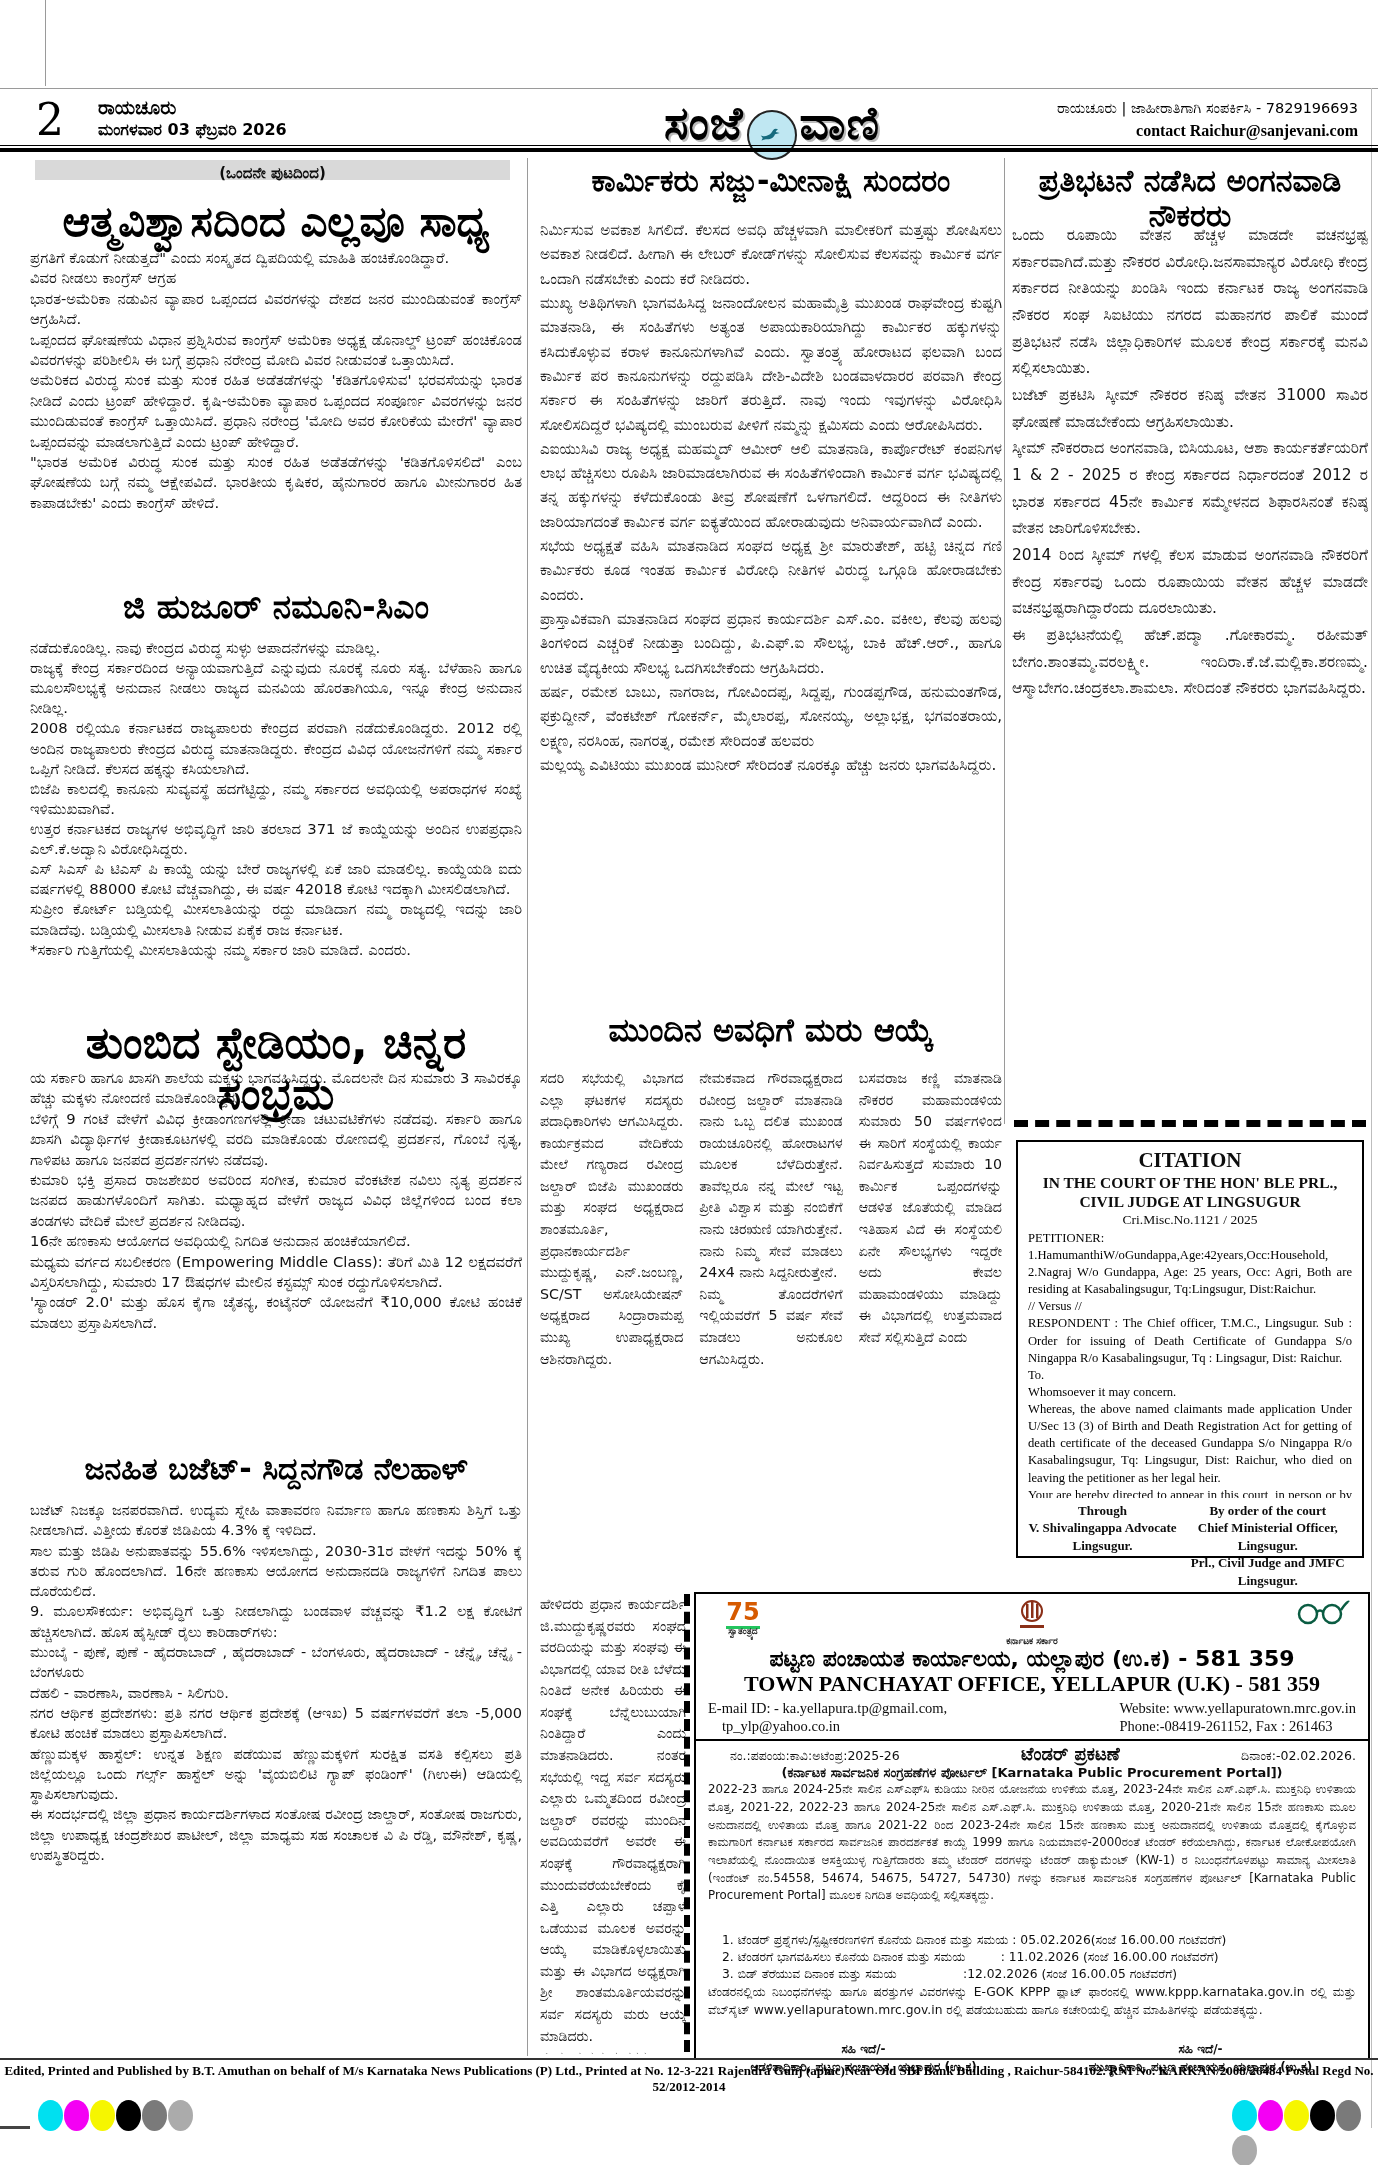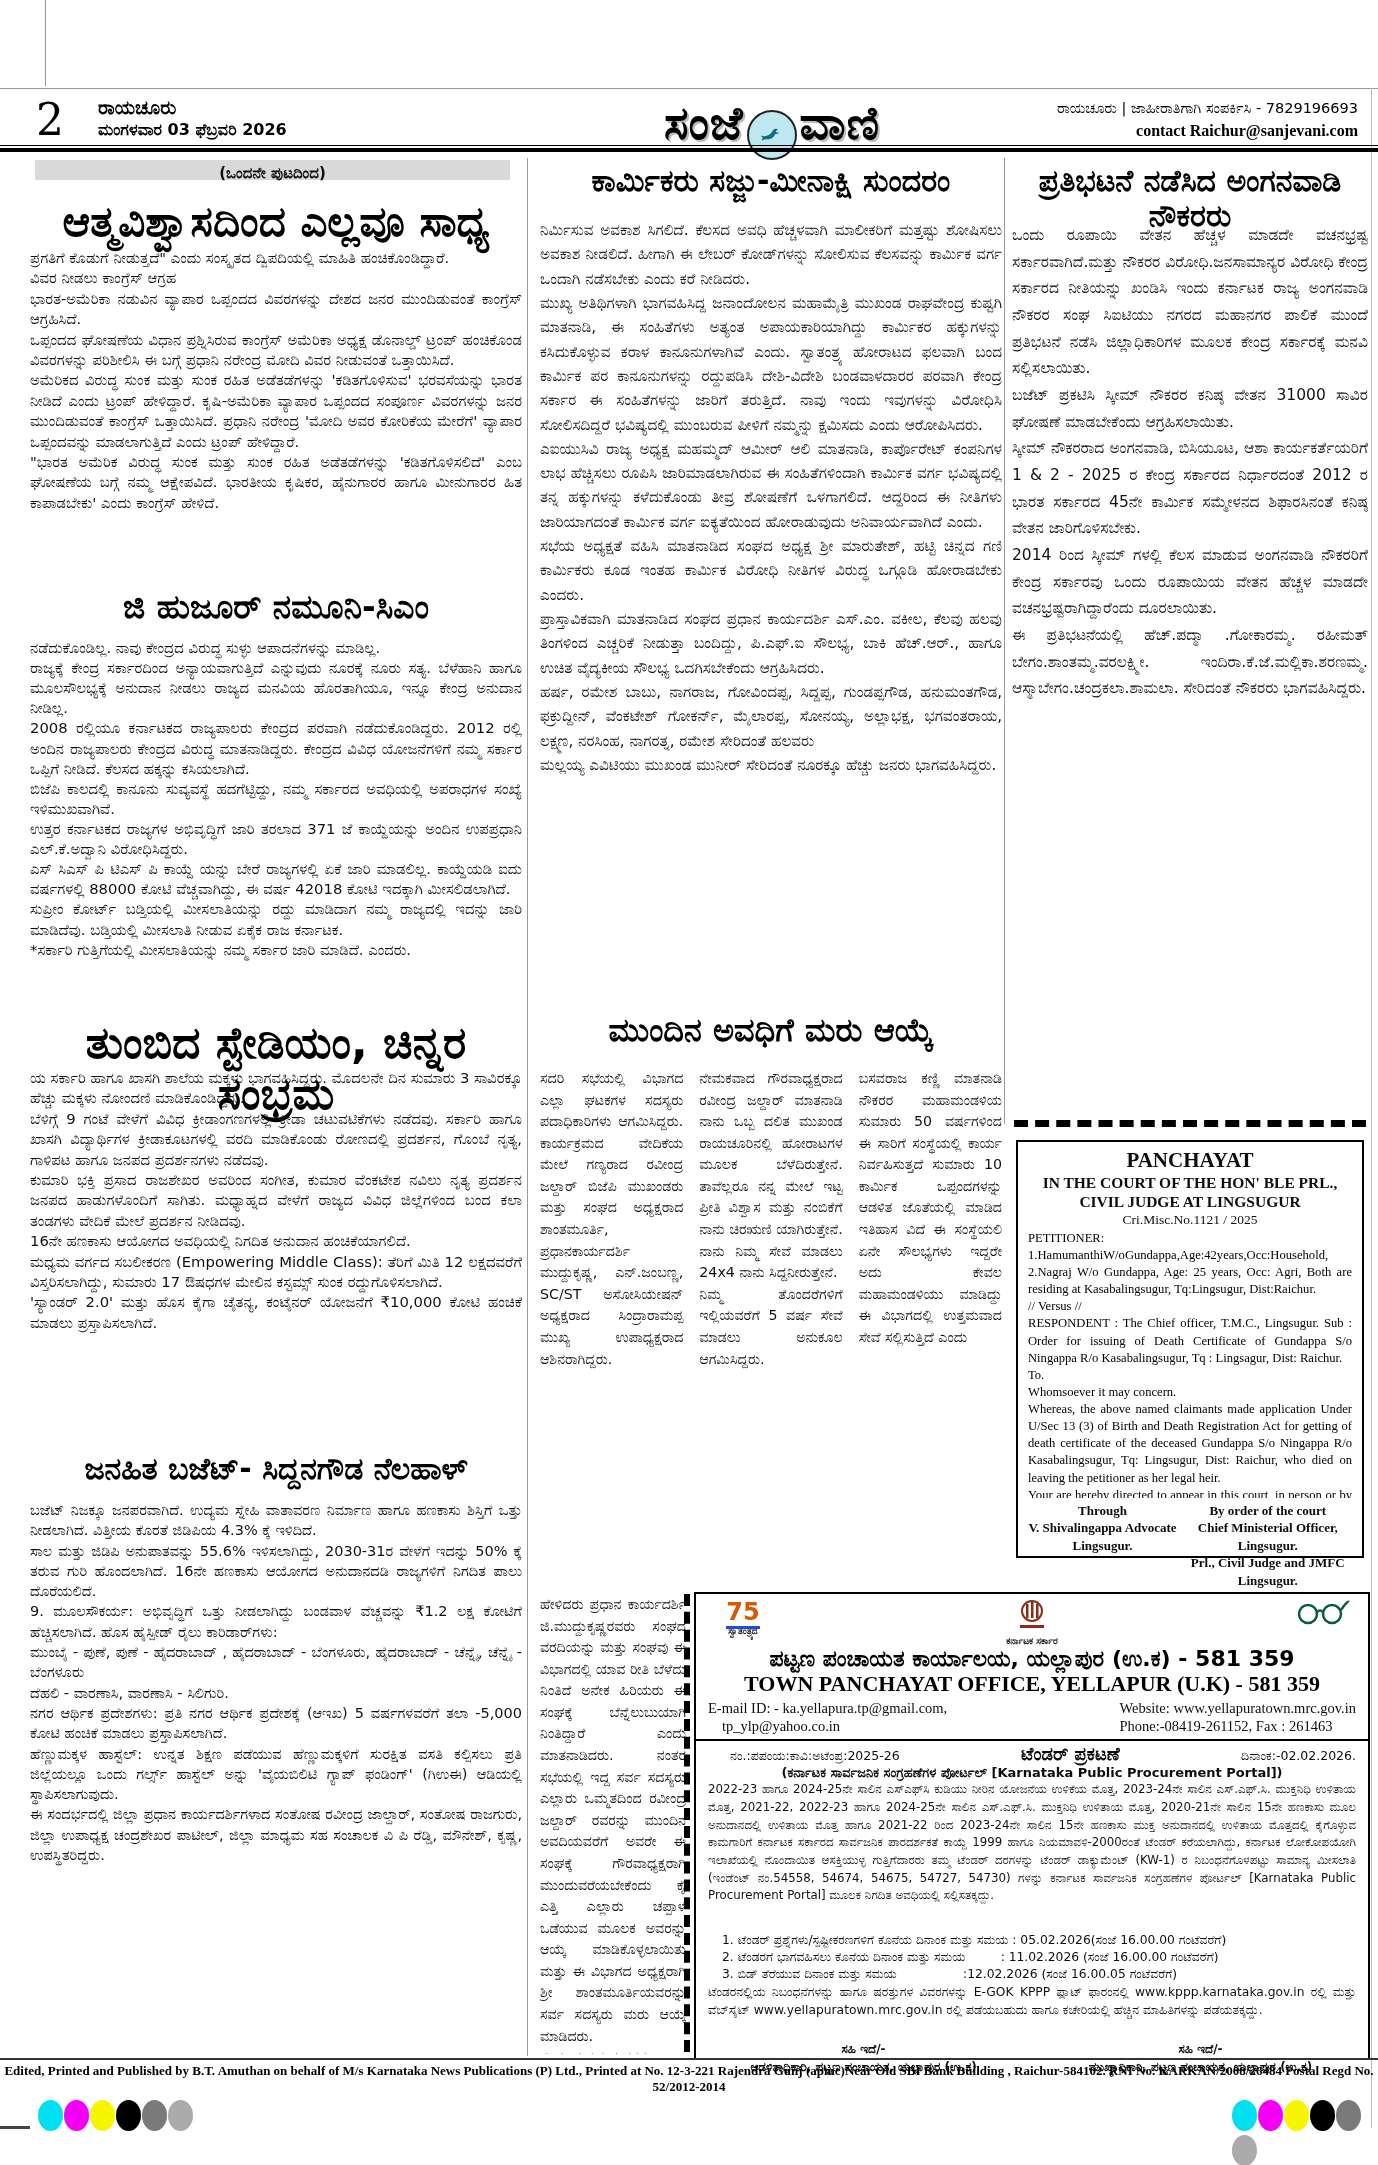--- a/index.html
+++ b/index.html
@@ -105,21 +105,21 @@
 
   <div class="abs hl kn" style="left:1012px;top:164px;width:356px;font-size:30px;">ಪ್ರತಿಭಟನೆ ನಡೆಸಿದ ಅಂಗನವಾಡಿ ನೌಕರರು</div>
   <div class="abs body-txt kn" style="left:1012px;top:222px;width:356px;height:894px;font-size:15.5px;line-height:1.72;">ಒಂದು ರೂಪಾಯಿ ವೇತನ ಹೆಚ್ಚಳ ಮಾಡದೇ ವಚನಭ್ರಷ್ಟ ಸರ್ಕಾರವಾಗಿದೆ.ಮತ್ತು ನೌಕರರ ವಿರೋಧಿ.ಜನಸಾಮಾನ್ಯರ ವಿರೋಧಿ ಕೇಂದ್ರ ಸರ್ಕಾರದ ನೀತಿಯನ್ನು ಖಂಡಿಸಿ ಇಂದು ಕರ್ನಾಟಕ ರಾಜ್ಯ ಅಂಗನವಾಡಿ ನೌಕರರ ಸಂಘ ಸಿಐಟಿಯು ನಗರದ ಮಹಾನಗರ ಪಾಲಿಕೆ ಮುಂದೆ ಪ್ರತಿಭಟನೆ ನಡೆಸಿ ಜಿಲ್ಲಾಧಿಕಾರಿಗಳ ಮೂಲಕ ಕೇಂದ್ರ ಸರ್ಕಾರಕ್ಕೆ ಮನವಿ ಸಲ್ಲಿಸಲಾಯಿತು.
 ಬಜೆಟ್ ಪ್ರಕಟಿಸಿ ಸ್ಕೀಮ್ ನೌಕರರ ಕನಿಷ್ಠ ವೇತನ 31000 ಸಾವಿರ ಘೋಷಣೆ ಮಾಡಬೇಕೆಂದು ಆಗ್ರಹಿಸಲಾಯಿತು.
 ಸ್ಕೀಮ್ ನೌಕರರಾದ ಅಂಗನವಾಡಿ, ಬಿಸಿಯೂಟ, ಆಶಾ ಕಾರ್ಯಕರ್ತೆಯರಿಗೆ 1 &amp; 2 - 2025 ರ ಕೇಂದ್ರ ಸರ್ಕಾರದ ನಿರ್ಧಾರದಂತೆ 2012 ರ ಭಾರತ ಸರ್ಕಾರದ 45ನೇ ಕಾರ್ಮಿಕ ಸಮ್ಮೇಳನದ ಶಿಫಾರಸಿನಂತೆ ಕನಿಷ್ಠ ವೇತನ ಜಾರಿಗೊಳಿಸಬೇಕು.
 2014 ರಿಂದ ಸ್ಕೀಮ್ ಗಳಲ್ಲಿ ಕೆಲಸ ಮಾಡುವ ಅಂಗನವಾಡಿ ನೌಕರರಿಗೆ ಕೇಂದ್ರ ಸರ್ಕಾರವು ಒಂದು ರೂಪಾಯಿಯ ವೇತನ ಹೆಚ್ಚಳ ಮಾಡದೇ ವಚನಭ್ರಷ್ಟರಾಗಿದ್ದಾರೆಂದು ದೂರಲಾಯಿತು.
 ಈ ಪ್ರತಿಭಟನೆಯಲ್ಲಿ ಹೆಚ್.ಪದ್ಮಾ .ಗೋಕಾರಮ್ಮ. ರಹೀಮತ್ ಬೇಗಂ.ಶಾಂತಮ್ಮ.ವರಲಕ್ಷ್ಮೀ. ಇಂದಿರಾ.ಕೆ.ಜೆ.ಮಲ್ಲಿಕಾ.ಶರಣಮ್ಮ. ಆಸ್ಮಾಬೇಗಂ.ಚಂದ್ರಕಲಾ.ಶಾಮಲಾ. ಸೇರಿದಂತೆ ನೌಕರರು ಭಾಗವಹಿಸಿದ್ದರು.</div>
 
   <div class="abs" style="left:1014px;top:1120px;width:352px;border-top:7px dashed #000;"></div>
   <div class="abs box-border" style="left:1016px;top:1140px;width:348px;height:418px;padding:6px 10px;box-sizing:border-box;font-family:'Liberation Sans',sans-serif;">
-    <div class="en" style="text-align:center;font-weight:800;font-size:21px;">PANCHAYAT</div>
+    <div class="en" style="text-align:center;font-weight:800;font-size:21px;">CITATION</div>
     <div class="en" style="text-align:center;font-weight:800;font-size:15.5px;line-height:1.25;">IN THE COURT OF THE HON' BLE PRL., CIVIL JUDGE AT LINGSUGUR</div>
     <div class="en" style="text-align:center;font-size:13.5px;margin-bottom:2px;">Cri.Misc.No.1121 / 2025</div>
     <div class="cit-body en" style="height:268px;overflow:hidden;font-size:12.6px;line-height:1.36;">PETITIONER: 1.HamumanthiW/oGundappa,Age:42years,Occ:Household, 2.Nagraj W/o Gundappa, Age: 25 years, Occ: Agri, Both are residing at Kasabalingsugur, Tq:Lingsugur, Dist:Raichur.
 // Versus //
 RESPONDENT : The Chief officer, T.M.C., Lingsugur.  Sub : Order for issuing of Death Certificate of Gundappa S/o Ningappa R/o Kasabalingsugur, Tq : Lingsagur, Dist: Raichur.
 To.
 Whomsoever it may concern.
 Whereas, the above named claimants made application Under U/Sec 13 (3) of Birth and Death Registration Act for getting of death certificate of the deceased Gundappa S/o Ningappa R/o Kasabalingsugur, Tq: Lingsugur, Dist: Raichur, who died on leaving the petitioner as her legal heir.
 Your are hereby directed to appear in this court, in person or by a pleader duly Instructed on the 07-02-2026 at 11.00 AM. in the for-noon to show cause against the application, failing wherein the said application will be heard and determined as Ex-parte.
 Given under my hand and the seal of the court is the 23 rd January day of 2026.</div>
@@ -136,21 +136,21 @@
         <span>Lingsugur.</span>
       </div>
     </div>
   </div>
 
   <div class="abs" style="left:684px;top:1594px;height:458px;border-left:6px dashed #000;"></div>
   <div class="abs box-border" style="left:694px;top:1592px;width:676px;height:468px;padding:4px 12px;box-sizing:border-box;">
 
     <div style="display:flex;justify-content:space-between;align-items:flex-start;height:52px;">
       <div style="width:70px;text-align:center;">
-        <span style="font-size:24px;font-weight:900;color:#d65a00;border-bottom:3px solid #1d4ed8;">75</span>
+        <span style="font-size:24px;font-weight:900;color:#d65a00;border-bottom:3px solid #22c55e;">75</span>
         <div class="logo-cap kn">ಸ್ವಾತಂತ್ರ್ಯದ</div>
       </div>
       <div style="text-align:center;">
         <svg width="40" height="34" viewBox="0 0 40 34">
             <circle cx="20" cy="13" r="10" fill="none" stroke="#8a2f17" stroke-width="2"></circle>
             <rect x="14" y="6" width="2.5" height="14" fill="#8a2f17"></rect>
             <rect x="19" y="4" width="2.5" height="16" fill="#8a2f17"></rect>
             <rect x="24" y="6" width="2.5" height="14" fill="#8a2f17"></rect>
             <path d="M8 27h24v3H8z" fill="#8a2f17"></path>
           </svg>

